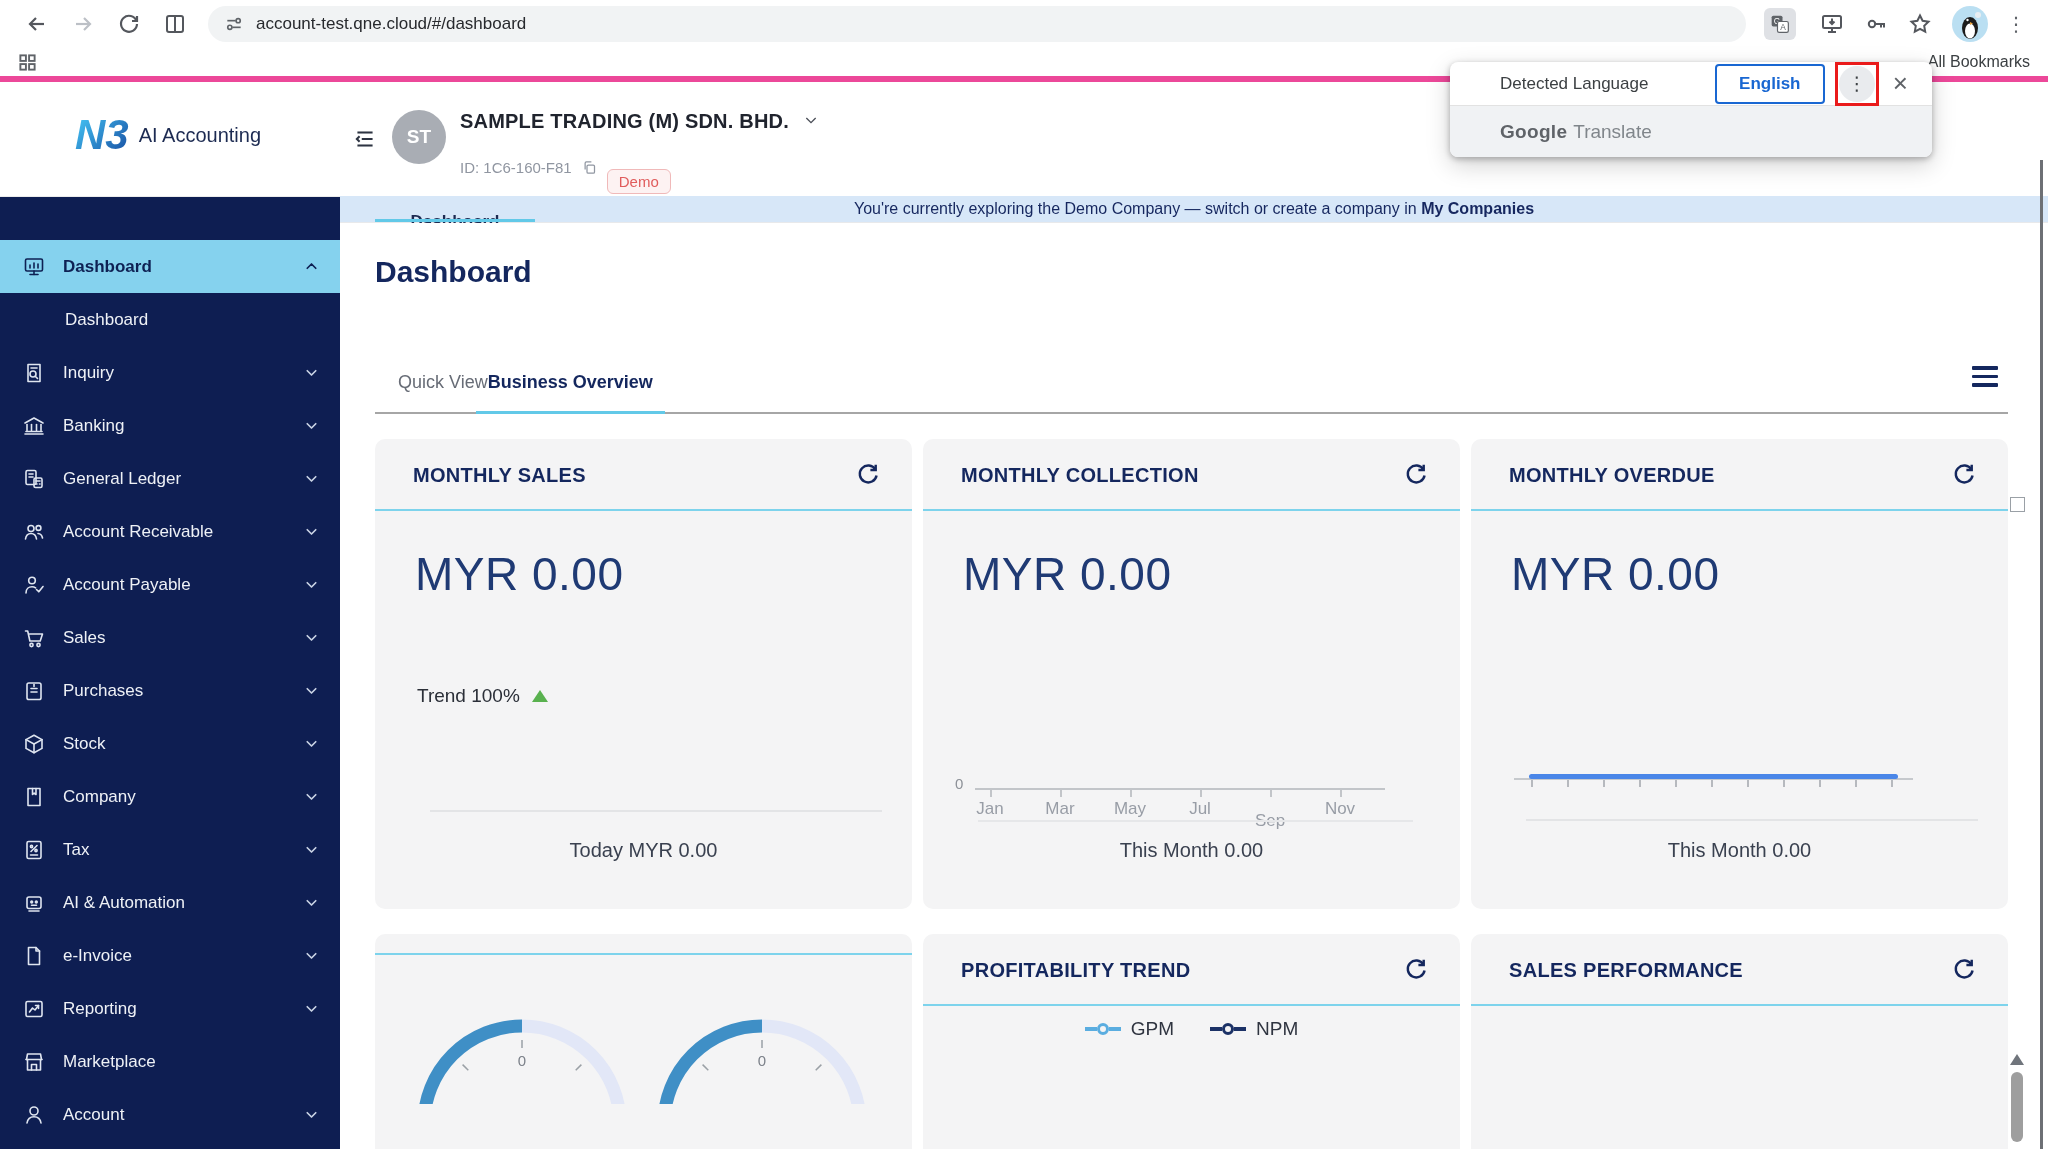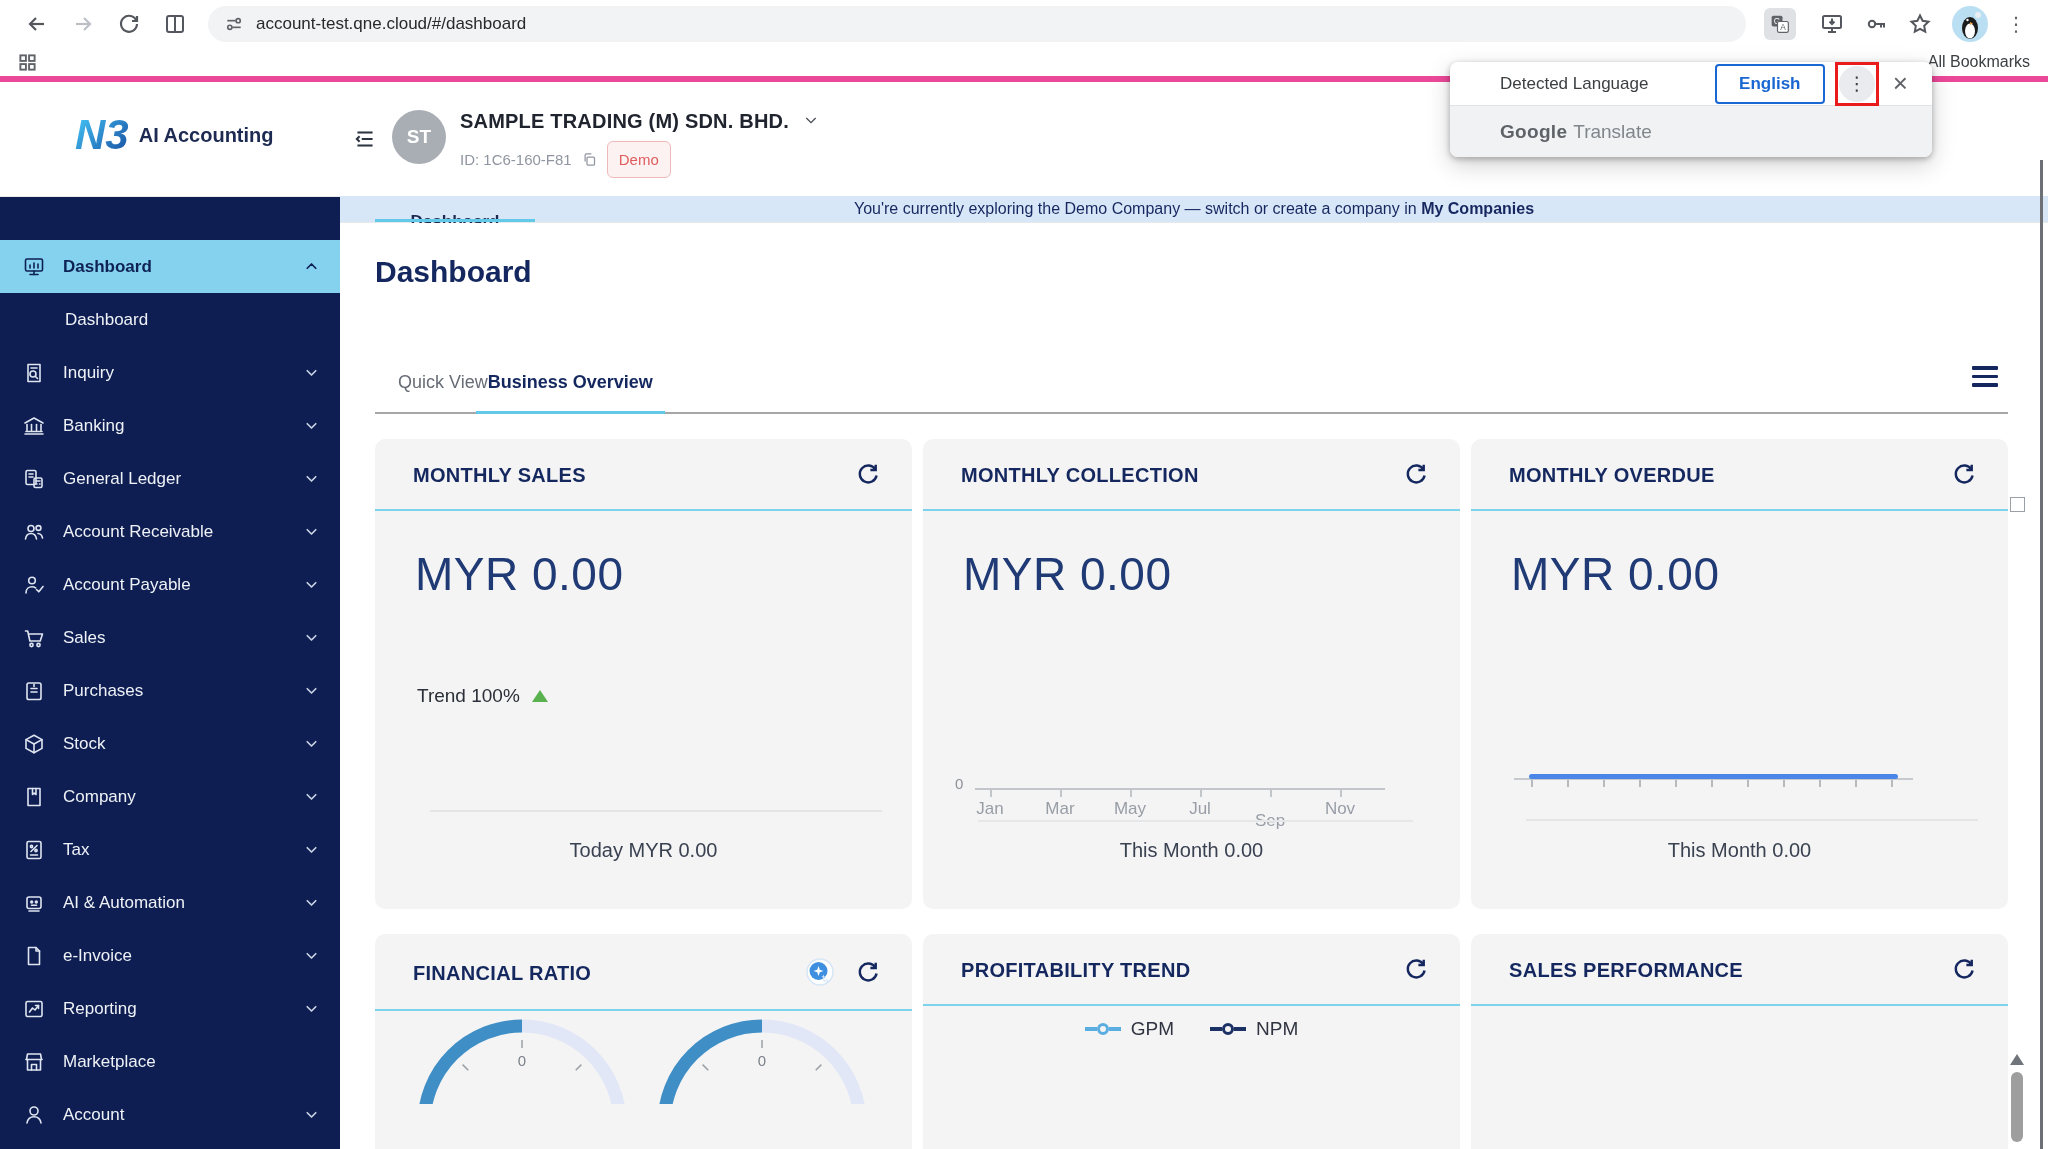--- a/index.html
+++ b/index.html
@@ -43,32 +43,32 @@
   .tp-google { color:#5f6368; font-weight:700; letter-spacing:.3px; }
   .tp-translate { color:#80868b; margin-left:6px; }
 
   
   .app-header { position:relative; height:114px; background:#fff; box-shadow:0 1px 0 #ececec; }
   .app-header > * { position:absolute; }
   .logo { left:75px; top:32px; display:flex; align-items:center; }
   .logo-mark { font-style:italic; font-weight:800; font-size:42px; line-height:42px;
     background:linear-gradient(135deg,#41bdf0 10%,#1b57a8 90%); -webkit-background-clip:text;
     background-clip:text; color:transparent; margin-right:10px; }
-  .logo-text { font-size:20px; font-weight:700; color:#1d2b52; }
+  .logo-text { font-size:20px; font-weight:400; color:#1d2b52; }
   .collapse-ic { left:352px; top:44px; color:#2d3442; }
   .st-avatar { left:392px; top:28px; width:54px; height:54px; border-radius:50%; background:#a9adb4;
     color:#fff; font-size:19px; font-weight:700; display:flex; align-items:center; justify-content:center; }
   .company { left:460px; top:28px; }
   .company-name { font-size:20px; font-weight:800; color:#20242e; letter-spacing:.2px; }
   .company-chev { display:inline-block; margin-left:10px; color:#4a4e57; }
   .company-row2 { display:flex; align-items:center; margin-top:8px; }
   .company-id { font-size:15px; color:#9096a1; }
   .copy-ic { margin:0 10px; color:#9096a1; }
   .demo-badge { font-size:15px; color:#e05c5c; background:#fdf2f2; border:1.5px solid #f0b9b9;
-    border-radius:6px; padding:9px 11px; }
+    border-radius:6px; padding:3px 11px;margin-top:28px; }
   .search-pill { left:830px; top:134px; width:575px; height:47px; background:#f0f0f1; border-radius:24px;
     display:flex; align-items:center; padding:0 18px; }
   .search-input { border:none; outline:none; background:transparent; font-size:18px; color:#3a3f49;
     margin-left:10px; width:480px; font-family:"Liberation Sans",sans-serif; }
   .search-input::placeholder { color:#979ca6; }
   .ai-circle { left:1408px; top:138px; width:54px; height:54px; border-radius:50%;
     background:radial-gradient(circle at 35% 35%, #6db4f2, #2f7fd6); border:3px solid #cfe6fa; }
   .lock-ic { left:1926px; top:144px; color:#3c4043; }
   .user-avatar { left:1972px; top:130px; width:54px; height:54px; border-radius:50%; background:#e2636e;
     position:relative; overflow:hidden; }
@@ -681,40 +681,20 @@
               <span class="mo-tick" style="left: 384px;"></span>
               <span class="mo-tick" style="left: 420px;"></span>
             </div>
           <div class="card-divider" style="top:380px"></div>
           <div class="card-footer">This Month 0.00</div>
         </div>
       </div>
 
       <div class="cards-row">
         <div class="card">
-          <div class="card-head">
-            <span class="card-title">FINANCIAL RATIO</span>
-            <span class="head-icons">
-              <span class="ai-bubble">
-                <svg width="34" height="34" viewBox="0 0 34 34">
-                  <circle cx="17" cy="16" r="13" fill="#fff" stroke="#d6e6f5" stroke-width="1.5"></circle>
-                  <path d="M24 27l-4-3h5z" fill="#fff" stroke="#d6e6f5" stroke-width="1"></path>
-                  <circle cx="15.5" cy="15" r="9" fill="#3e8fe0"></circle>
-                  <path d="M15.5 10l1.3 3.7 3.7 1.3-3.7 1.3-1.3 3.7-1.3-3.7-3.7-1.3 3.7-1.3z" fill="#fff"></path>
-                  <path d="M20.5 18.5l.6 1.7 1.7.6-1.7.6-.6 1.7-.6-1.7-1.7-.6 1.7-.6z" fill="#cfe6fa"></path>
-                </svg>
-              </span>
-              <span class="refresh-ic">
-                <svg width="29" height="29" viewBox="0 0 24 24" fill="none" stroke="currentColor" stroke-width="2">
-                    <path d="M18.6 7.1A7 7 0 1 0 19.5 12"></path>
-                    <polyline points="18.8,3 18.8,7.4 14.4,7.4"></polyline>
-                  </svg>
-              </span>
-            </span>
-          </div>
           <div class="card-rule"></div>
           <svg class="gauge-svg g1" width="220" height="90" viewBox="0 0 220 90">
             <path d="M110 12 A98 98 0 0 1 208 110" fill="none" stroke="#e2e7f7" stroke-width="13"></path>
             <path d="M12 110 A98 98 0 0 1 110 12" fill="none" stroke="#3f8fc6" stroke-width="13"></path>
             <line x1="110" y1="26" x2="110" y2="34" stroke="#9aa0a6" stroke-width="1.5"></line>
             <line x1="56.3" y1="56.3" x2="50.6" y2="50.6" stroke="#9aa0a6" stroke-width="1.5"></line>
             <line x1="163.7" y1="56.3" x2="169.4" y2="50.6" stroke="#9aa0a6" stroke-width="1.5"></line>
             <text class="gauge-zero" x="110" y="52" font-size="15" fill="#7b8089" text-anchor="middle" font-family="Liberation Sans">0</text>
           </svg>
           <svg class="gauge-svg g2" width="220" height="90" viewBox="0 0 220 90">

